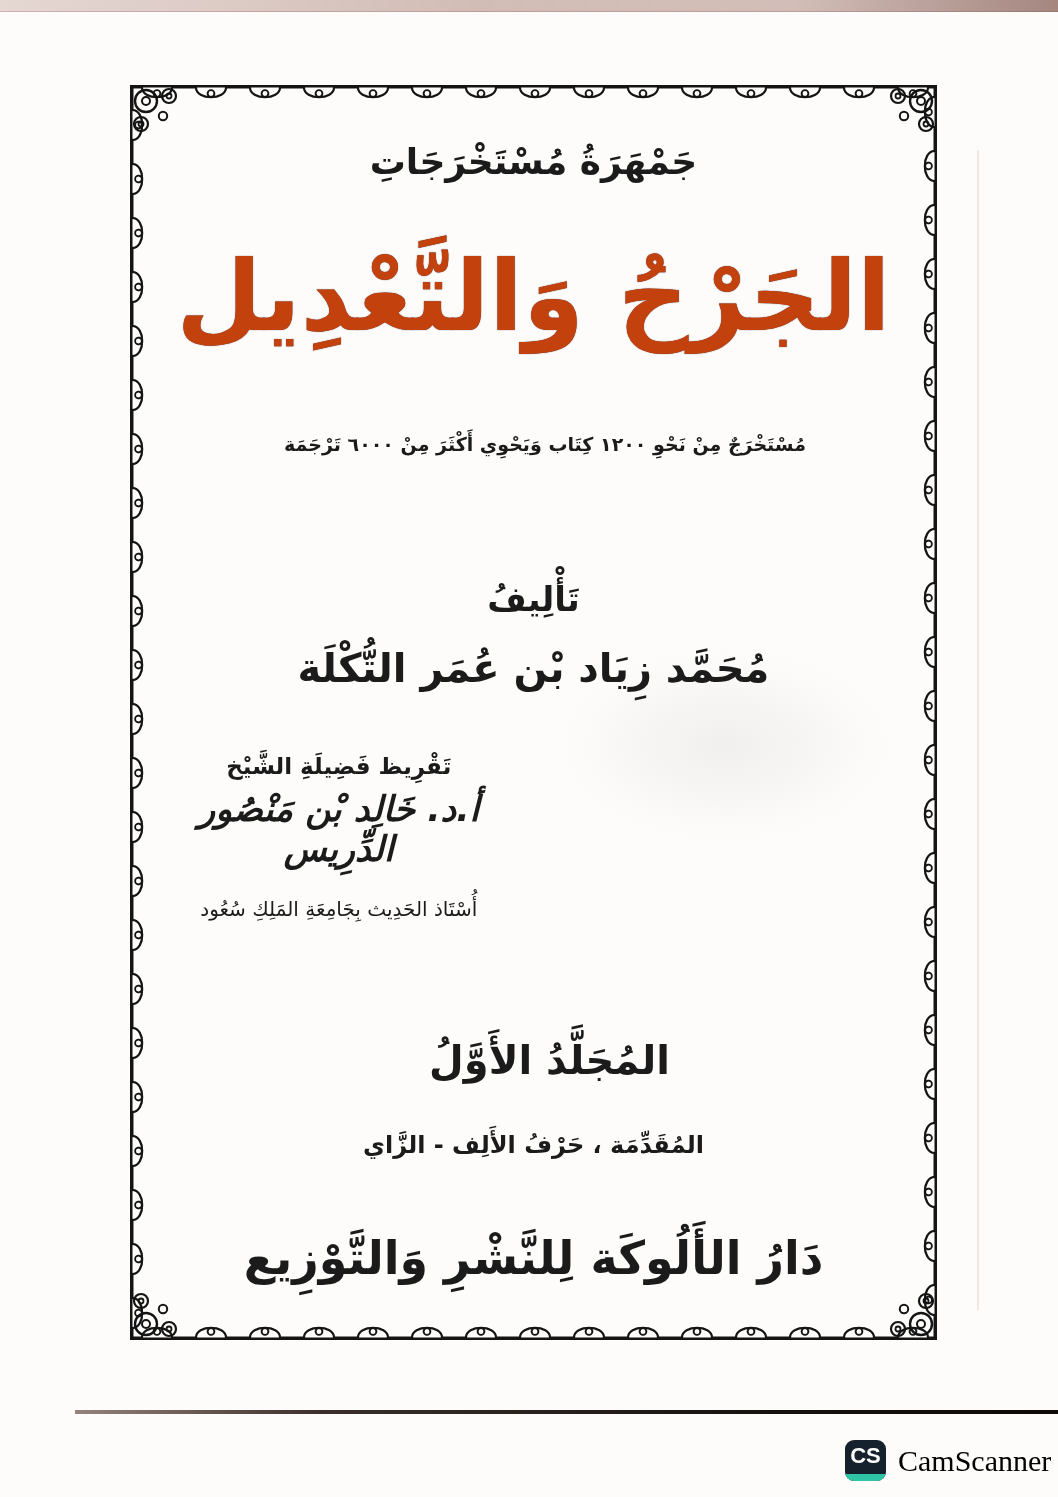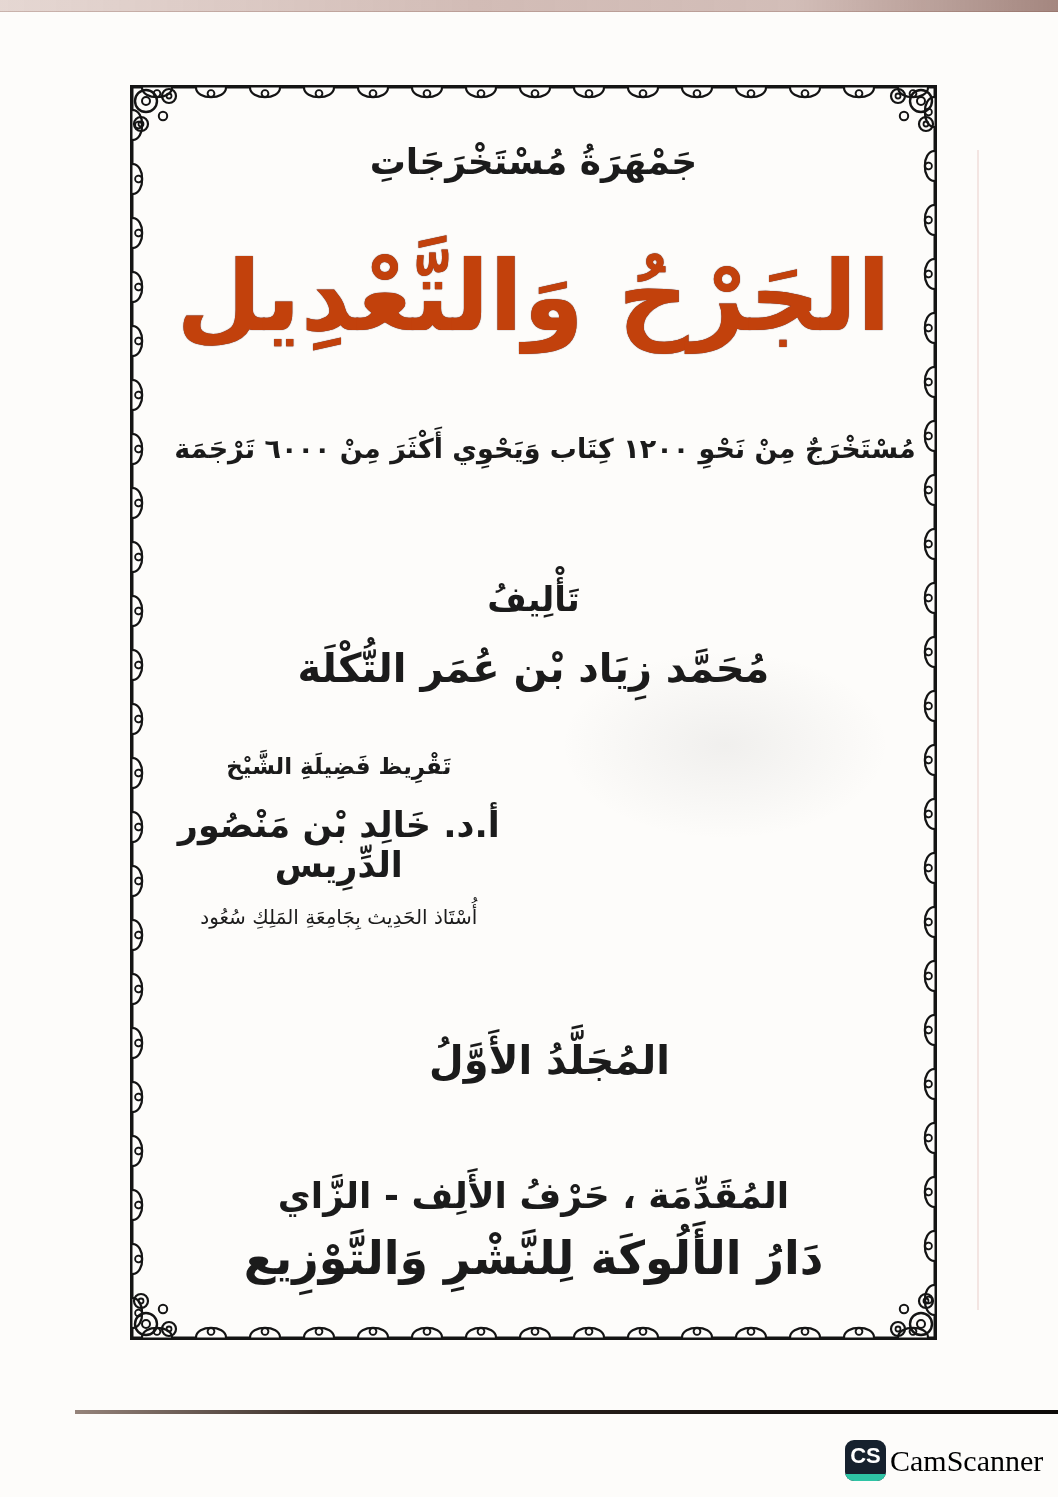--- a/index.html
+++ b/index.html
@@ -18,33 +18,33 @@
   .ghost{position:absolute;left:560px;top:650px;width:330px;height:190px;
     background:radial-gradient(ellipse at center,rgba(110,110,110,.09),rgba(110,110,110,0) 70%);}
   
   .frame{position:absolute;left:130px;top:85px;width:807px;height:1072px;}
   .frame svg{position:absolute;left:0;top:0;}
   .fc{position:absolute;left:0;top:0;width:100%;height:100%;}
   .fc > div{position:absolute;left:0;right:0;text-align:center;direction:rtl;}
   .series{top:56px;font-size:36px;font-weight:bold;letter-spacing:1px;}
   .main-title{top:118px;font-size:98px;font-weight:bold;color:#c2410c;
     text-shadow:0 0 1px #3b2233;line-height:1.9;}
-  .subtitle{top:348px;font-size:27px;font-weight:600;margin-left:23px;}
+  .subtitle{top:348px;font-size:19px;font-weight:600;margin-left:23px;}
   .byline{top:494px;font-size:34px;font-weight:600;}
   .author{top:560px;font-size:40px;font-weight:bold;}
   .cols{top:668px;left:14px !important;right:14px !important;display:flex;direction:rtl;}
   .col{flex:1;text-align:center;}
-  .role{font-size:23px;font-weight:600;margin-bottom:26px;}
-  .name{font-size:35px;font-weight:bold;margin-bottom:20px;}
+  .role{font-size:23px;font-weight:600;margin-bottom:10px;}
+  .name{font-size:35px;font-weight:bold;margin-bottom:28px;font-style:italic;}
   .affil{font-size:20px;font-weight:500;}
   .volume{top:952px;font-size:40px;font-weight:bold;padding-left:32px;}
-  .scope{top:1090px;font-size:36px;font-weight:bold;}
+  .scope{top:1046px;font-size:24px;font-weight:bold;}
   .publisher{top:1146px;font-size:46px;font-weight:bold;letter-spacing:-1px;}
   
-  .wm{position:absolute;left:845px;top:1440px;display:flex;align-items:center;gap:4px;}
+  .wm{position:absolute;left:845px;top:1440px;display:flex;align-items:center;gap:12px;}
   .cs-badge{position:relative;width:41px;height:41px;border-radius:9px;background:#16212e;
     overflow:hidden;flex:0 0 auto;}
   .cs-badge span{position:absolute;left:0;right:0;top:3px;text-align:center;
     color:#fff;font-size:22px;font-weight:bold;font-family:"Liberation Sans",sans-serif;}
   .cs-teal{position:absolute;left:0;right:0;bottom:0;height:7px;background:#2ec4a5;}
   .wm-label{font-family:"Liberation Serif",serif;font-size:30px;color:#000000;direction:ltr;}
 </style>
 </head>
 <body>
 

